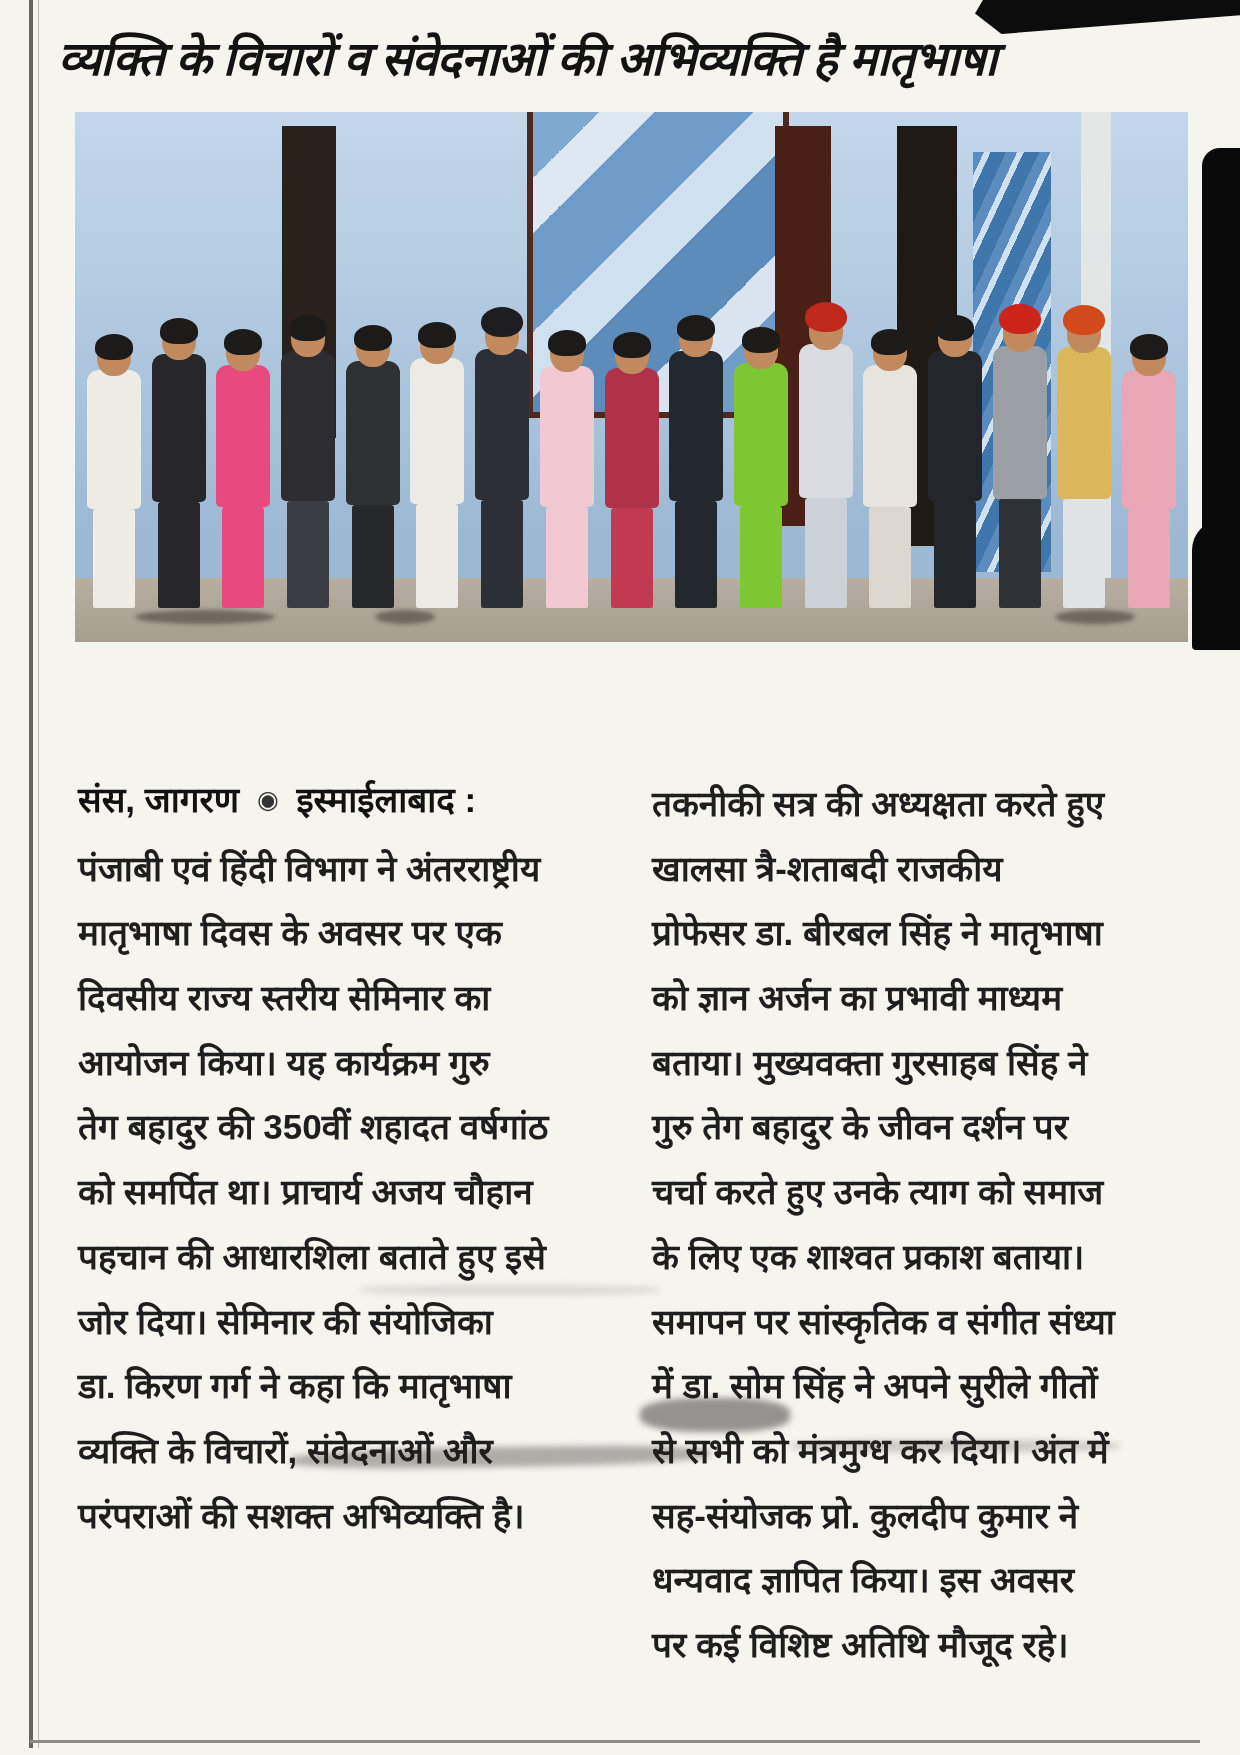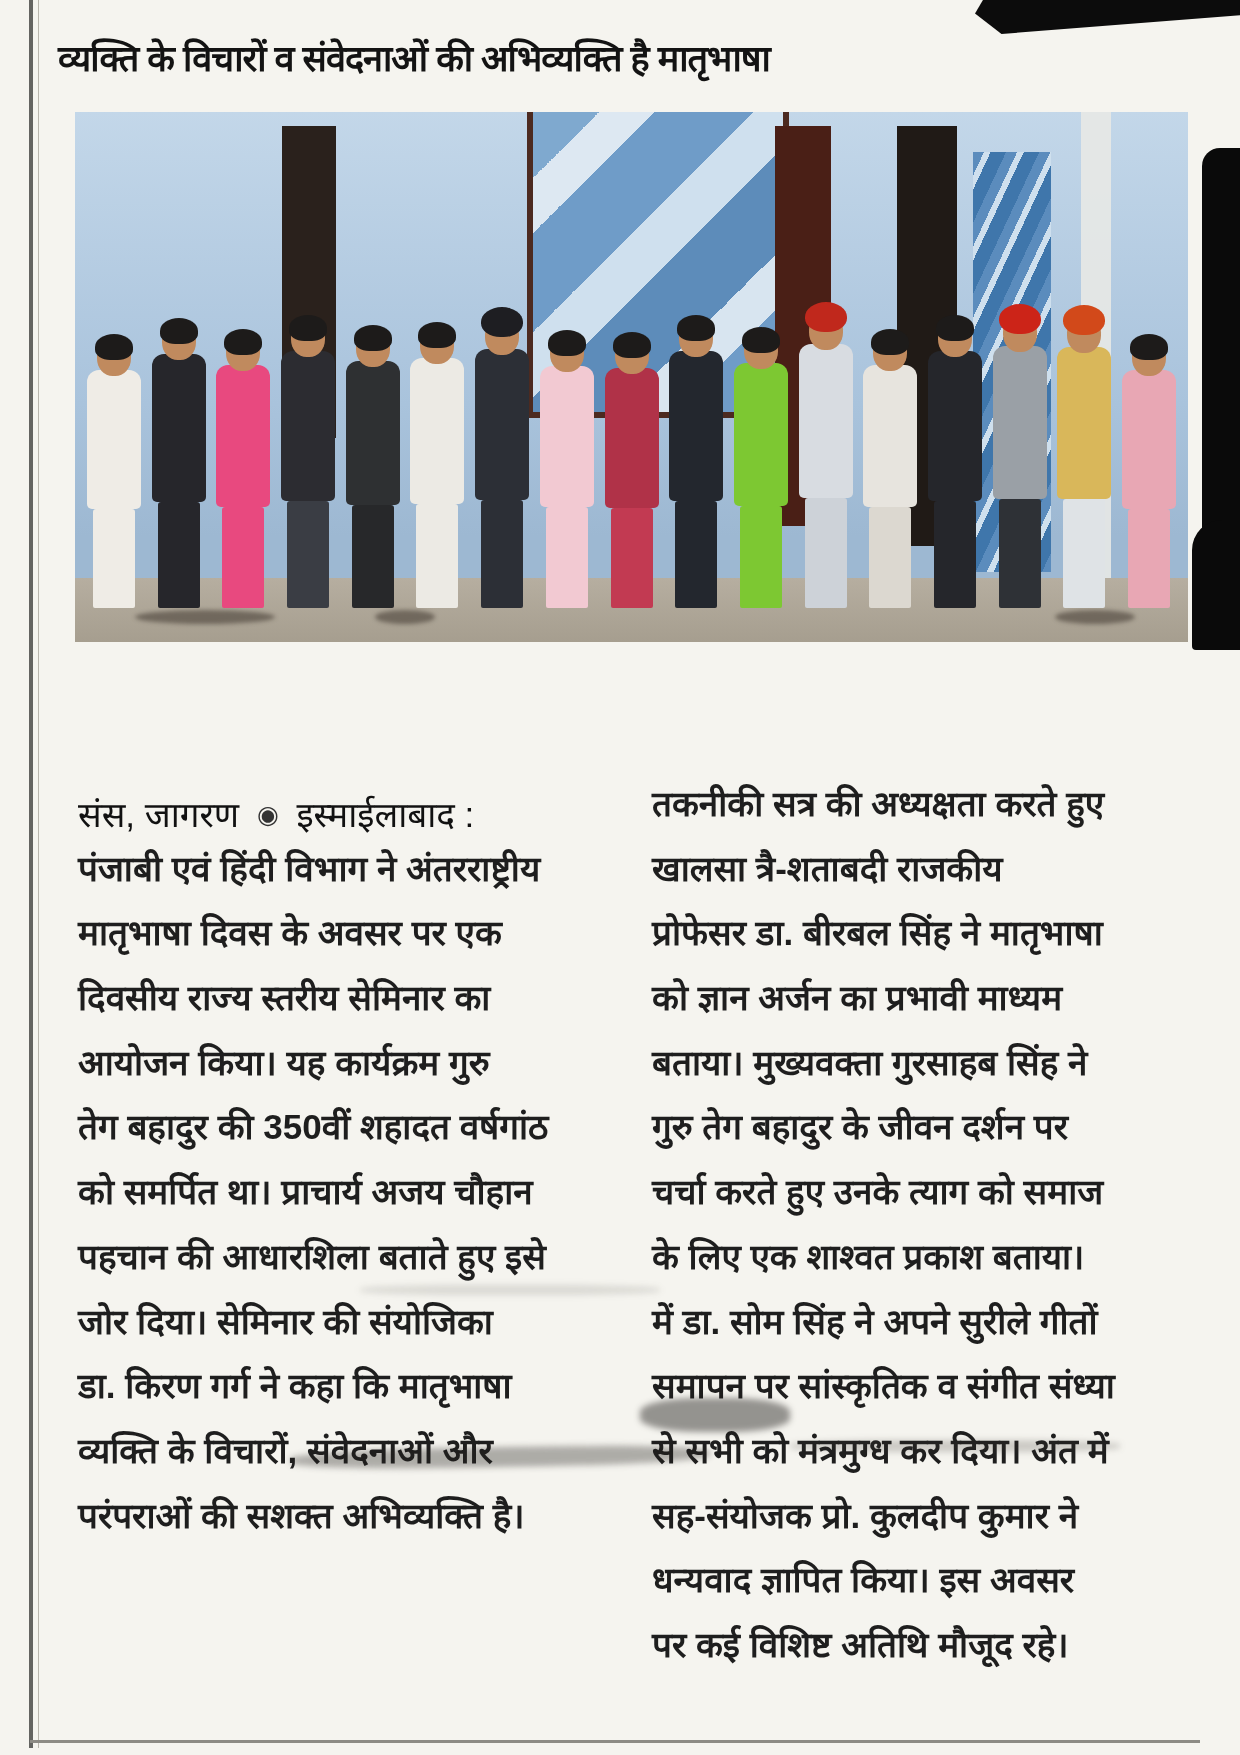--- a/index.html
+++ b/index.html
@@ -12,21 +12,21 @@
   .edge-left2{position:absolute;left:38px;top:0;width:1px;height:1748px;background:#b9b6ae;}
   .edge-bottom{position:absolute;left:30px;top:1740px;width:1170px;height:3px;background:#8d8b85;}
   .wedge-topright{position:absolute;left:975px;top:0;width:265px;height:34px;background:#0c0c0c;
                   clip-path:polygon(3% 0,100% 0,100% 45%,10% 100%,0 40%);}
   .blob-right{position:absolute;left:1202px;top:148px;width:38px;height:400px;background:#0a0a0a;
               border-radius:18px 0 0 10px;}
   .blob-right2{position:absolute;left:1192px;top:520px;width:48px;height:130px;background:#0a0a0a;
                border-radius:30px 0 0 4px;}
   
   .headline{position:absolute;left:58px;top:14px;width:1130px;height:86px;display:flex;align-items:center;
-            font-size:36px;font-weight:800;color:#131313;letter-spacing:-1px;white-space:nowrap;}
+            font-size:47px;font-weight:800;color:#131313;letter-spacing:-1px;white-space:nowrap;font-style:italic;}
   
   .photo{position:absolute;left:75px;top:112px;width:1113px;height:530px;overflow:hidden;
          background:linear-gradient(180deg,#c3d7e9 0%,#a9c3dc 55%,#9db8d2 80%);}
   .photo .door{position:absolute;top:14px;}
   .d1{left:207px;width:54px;height:312px;background:#2a211c;}
   .banner-c{left:452px;width:250px;height:300px;position:absolute;top:0;
             background:linear-gradient(135deg,#7fa9cf 0 12%,#dde8f2 12% 22%,#6f9cc8 22% 40%,#cfe0ee 40% 52%,#5d8cba 52% 70%,#d8e5f0 70% 80%,#6f9cc8 80% 100%);
             border:6px solid #4c2a20;border-top:none;}
   .d2{left:700px;width:56px;height:400px;background:#4a1f16;}
   .d3{left:822px;width:60px;height:420px;background:#201a16;}
@@ -45,21 +45,21 @@
   .person .torso{margin-top:-6px;border-radius:12px 12px 5px 5px;z-index:1;}
   .person .legs{border-radius:3px 3px 2px 2px;}
   
   .caption{position:absolute;left:80px;top:693px;width:1110px;font-size:34px;font-weight:700;color:#161616;white-space:nowrap;}
   .caption .bullet{font-size:26px;position:relative;top:-3px;color:#2b2b2b;padding:0 6px;}
   
   .col{position:absolute;width:560px;font-size:35px;font-weight:600;color:#1e1e1e;}
   .col .text-line{height:64.7px;line-height:64.7px;white-space:nowrap;overflow:visible;}
   .col-left{left:78px;top:772px;}
   .col-right{left:652px;top:772px;}
-  .dateline{height:64.7px;line-height:86px;font-weight:400;color:#111;white-space:nowrap;}
+  .dateline{height:64.7px;line-height:55px;font-weight:700;color:#111;white-space:nowrap;}
   .dateline .bullet{font-size:25px;position:relative;top:-4px;color:#333;padding:0 8px;}
   
   .smudge{position:absolute;background:rgba(35,32,30,.34);filter:blur(3px);border-radius:40%;}
   .s1{left:290px;top:1447px;width:420px;height:20px;transform:rotate(-1deg);}
   .s2{left:640px;top:1398px;width:150px;height:34px;background:rgba(30,28,26,.45);}
   .s3{left:790px;top:1440px;width:330px;height:12px;background:rgba(60,56,52,.22);}
   .s4{left:360px;top:1285px;width:300px;height:10px;background:rgba(70,66,60,.15);}
 </style>
 </head>
 <body>
@@ -235,22 +235,22 @@
   <div class="col col-right">
     <div>
         <div class="text-line">तकनीकी सत्र की अध्यक्षता करते हुए</div>
         <div class="text-line">खालसा त्रै-शताबदी राजकीय</div>
         <div class="text-line">प्रोफेसर डा. बीरबल सिंह ने मातृभाषा</div>
         <div class="text-line">को ज्ञान अर्जन का प्रभावी माध्यम</div>
         <div class="text-line">बताया। मुख्यवक्ता गुरसाहब सिंह ने</div>
         <div class="text-line">गुरु तेग बहादुर के जीवन दर्शन पर</div>
         <div class="text-line">चर्चा करते हुए उनके त्याग को समाज</div>
         <div class="text-line">के लिए एक शाश्वत प्रकाश बताया।</div>
+        <div class="text-line">समापन पर सांस्कृतिक व संगीत संध्या</div>
         <div class="text-line">में डा. सोम सिंह ने अपने सुरीले गीतों</div>
-        <div class="text-line">समापन पर सांस्कृतिक व संगीत संध्या</div>
         <div class="text-line">से सभी को मंत्रमुग्ध कर दिया। अंत में</div>
         <div class="text-line">सह-संयोजक प्रो. कुलदीप कुमार ने</div>
         <div class="text-line">धन्यवाद ज्ञापित किया। इस अवसर</div>
         <div class="text-line">पर कई विशिष्ट अतिथि मौजूद रहे।</div>
       </div>
   </div>
 
   <div class="smudge s1"></div>
   <div class="smudge s2"></div>
   <div class="smudge s3"></div>

